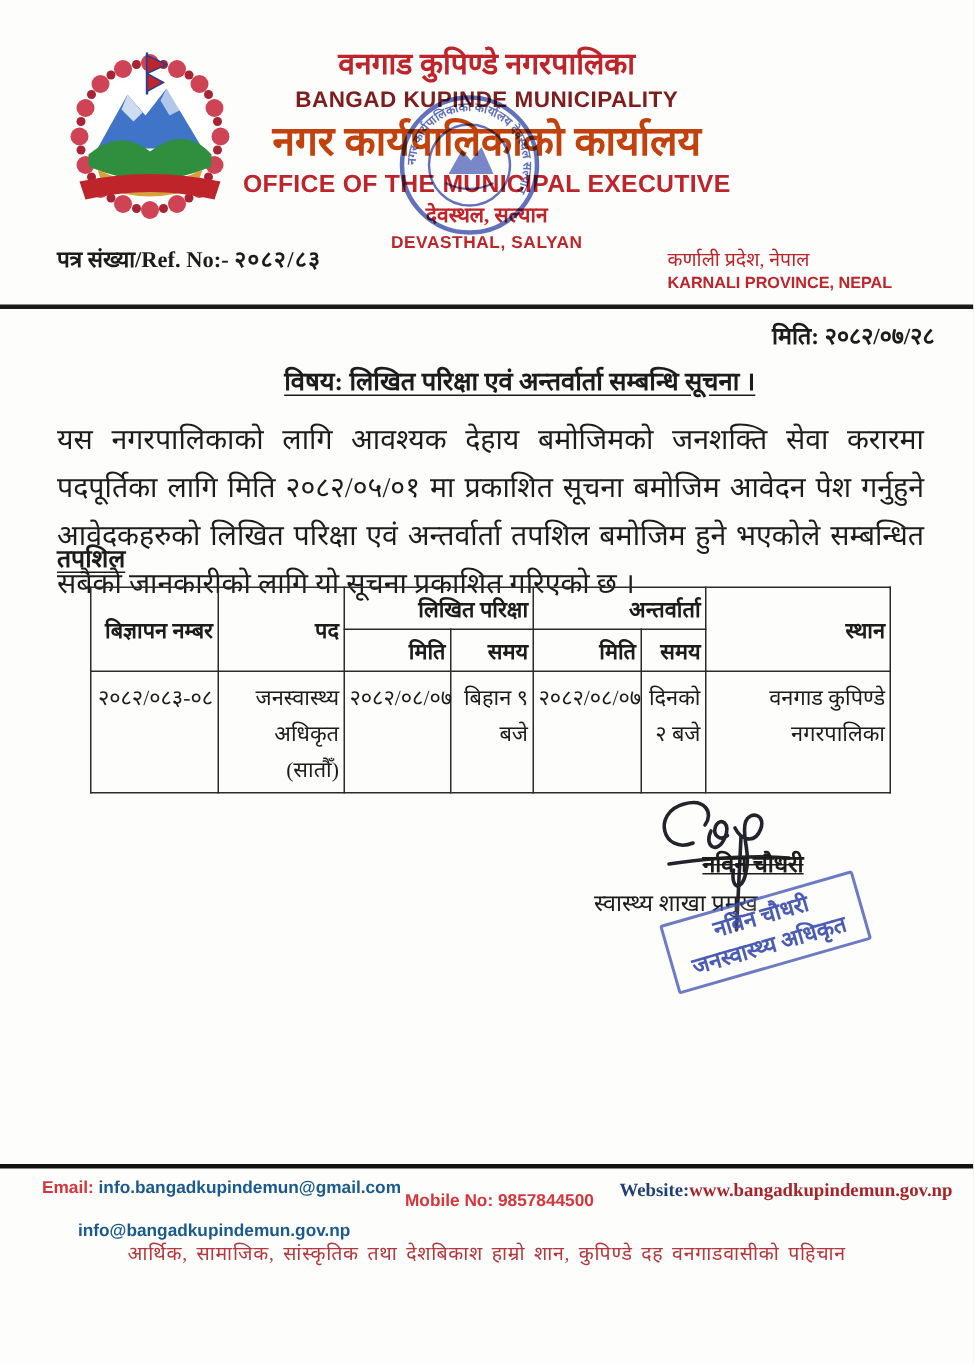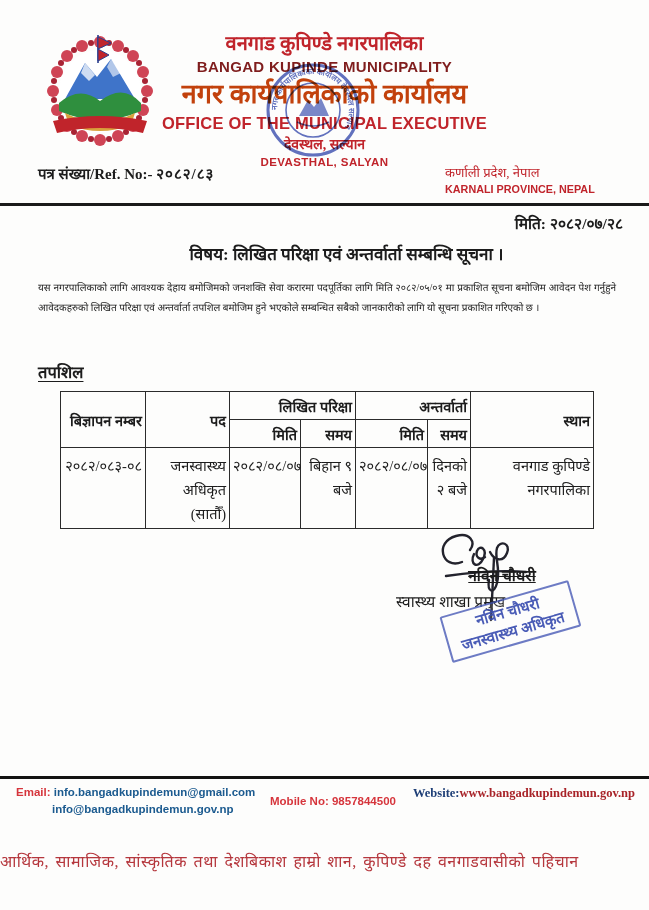--- a/index.html
+++ b/index.html
@@ -22,50 +22,50 @@
   
   .ref-block { position:absolute; left:38px; top:160px; font-size:15px; font-weight:bold; line-height:28px; }
   .ref-value { font-weight:bold; letter-spacing:1px; }
   .province-block { position:absolute; left:445px; width:190px; top:164px; text-align:left; }
   .prov-np { font-size:13px; color:#c0242b; line-height:17px; }
   .prov-en { font-family:"Liberation Sans",sans-serif; font-size:10.8px; font-weight:bold; color:#c0242b; line-height:16px; }
   .top-rule { position:absolute; left:0; right:0; top:203px; height:2.5px; background:#1a1a1a; }
   .date-line { position:absolute; right:26px; top:212px; font-size:15.5px; font-weight:bold; }
   
   .subject { position:absolute; left:0; right:0; top:242px; text-align:center; font-size:17px; font-weight:bold; }
-  .subject span { text-underline-offset:3px;margin-left:44px; }
-  .body-text { position:absolute; left:38px; width:578px; top:278px; font-size:10px; line-height:20px; text-align:justify; }
+  .subject span { text-decoration:underline; text-underline-offset:3px;margin-left:44px; }
+  .body-text { position:absolute; left:38px; width:578px; top:278px; font-size:19px; line-height:32px; text-align:justify; }
   .tapasil { position:absolute; left:38px; top:360px; font-size:16.5px; font-weight:bold; text-decoration:underline; text-underline-offset:3px; }
   
   .sched { position:absolute; left:60px; top:391px; width:533px; border-collapse:collapse; table-layout:fixed; }
   .sched td { border:1.6px solid #2b2b2b; text-align:right; vertical-align:middle; font-size:14.5px; padding:2px 3px; }
   .sched .hd { font-weight:bold; height:28px; }
   .sched .dr td { height:60px; vertical-align:top; padding-top:6px; line-height:24px; }
   
   .sig-svg { position:absolute; left:424px; top:528px; width:135px; height:110px; overflow:visible; pointer-events:none; }
   .sig-name { position:absolute; left:427px; width:150px; top:564px; text-align:center; font-size:15.5px; font-weight:bold; text-decoration:underline line-through; }
   .sig-title { position:absolute; left:396px; top:590px; font-size:15.5px; }
   .office-stamp {
     position:absolute; left:446px; top:616px; transform:rotate(-16deg); transform-origin:left center;
     border:2.5px solid rgba(57,77,176,.8); border-radius:2px; padding:2px 12px;
     color:#3b4fb1; text-align:center; opacity:.92; background:rgba(255,255,255,.15);
   }
   .office-stamp .l1 { font-size:15px; font-weight:bold; line-height:20px; }
   .office-stamp .l2 { font-size:15px; font-weight:bold; line-height:20px; }
   
   .footer-rule { position:absolute; left:0; right:0; top:776px; height:3px; background:#121212; }
   .email-block { position:absolute; left:16px; top:784px; font-family:"Liberation Sans",sans-serif; font-size:11.5px; font-weight:bold; line-height:17px; }
-  .email-label { color:#d6353c; }
+  .email-label { color:#d6353c;margin-left:12px; }
   .email-val { color:#1b5a8f; font-weight:600; }
-  .email-line2 { padding-left:36px; }
+  .email-line2 { padding-left:36px;margin-top:12px; }
   .mobile { position:absolute; left:270px; top:795px; font-family:"Liberation Sans",sans-serif; font-size:11.5px; font-weight:bold; color:#d6353c; }
   .website { position:absolute; left:413px; top:786px; font-family:"Liberation Serif",serif; font-size:12.5px; font-weight:bold; }
   .web-label { color:#1f3f77; }
   .web-val { color:#a82328; }
-  .slogan { position:absolute; left:0; right:0; top:826px; text-align:left; font-size:16px; color:#b5373d; letter-spacing:.5px; word-spacing:2px;margin-top:24px; }
+  .slogan { position:absolute; left:0; right:0; top:826px; text-align:center; font-size:13px; color:#b5373d; letter-spacing:.5px; word-spacing:2px; }
 </style>
 </head>
 <body>
 
 <div class="page">
 
   <div class="logo">
     <svg viewBox="0 0 110 114" width="112" height="114">
       <circle cx="55" cy="58" r="41" fill="#ffffff"></circle>
 

